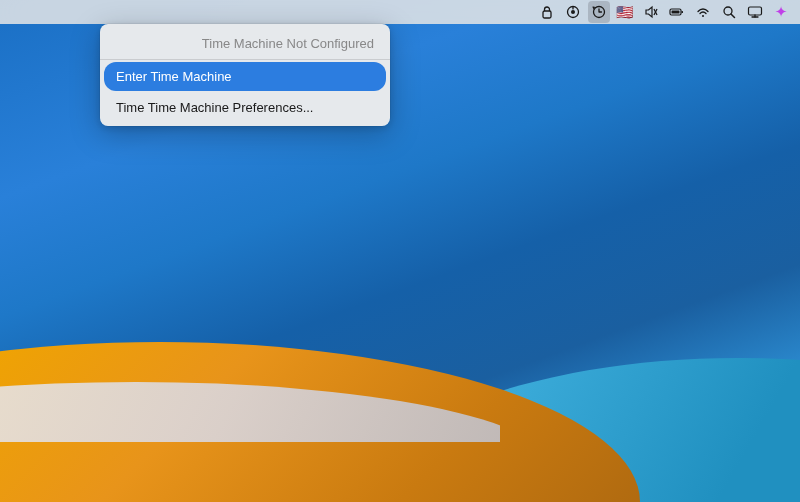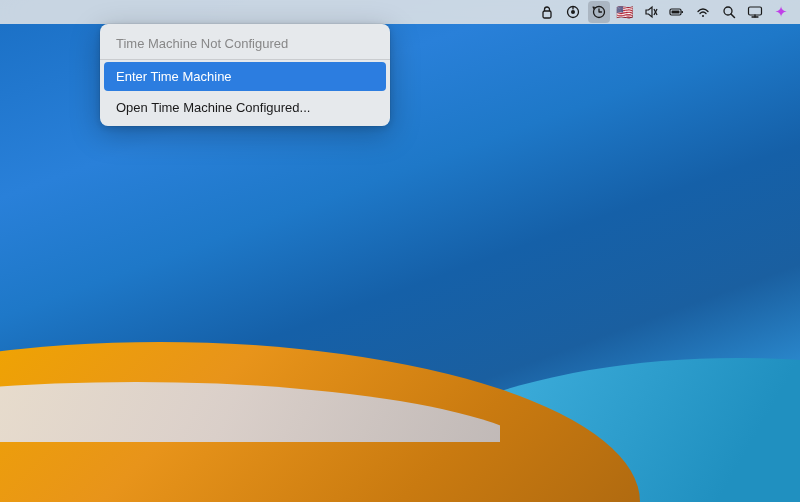--- a/index.html
+++ b/index.html
@@ -116,40 +116,41 @@
       padding: 4px 0;
       overflow: hidden;
     }
 
     .menu-title {
       padding: 8px 16px 6px 16px;
       font-size: 13px;
       color: #888;
       font-weight: 400;
       user-select: none;
+      text-align: right;
     }
 
     .menu-separator {
       height: 1px;
       background: rgba(0,0,0,0.12);
       margin: 2px 0;
     }
 
     .menu-item {
       padding: 7px 16px;
       font-size: 13px;
       color: #1a1a1a;
       cursor: pointer;
       user-select: none;
     }
 
     .menu-item.selected {
       background: #2c7de0;
       color: white;
-      border-radius: 4px;
+      border-radius: 12px;
       margin: 2px 4px;
       padding: 7px 12px;
     }
 
     
     .icon-svg {
       width: 16px;
       height: 16px;
     }
   </style>
@@ -235,15 +236,15 @@
         ✦
       </div>
 
     </div>
   </div>
 
   <div class="dropdown">
     <div class="menu-title">Time Machine Not Configured</div>
     <div class="menu-separator"></div>
     <div class="menu-item selected">Enter Time Machine</div>
-    <div class="menu-item">Open Time Machine Configured...</div>
+    <div class="menu-item">Time Time Machine Preferences...</div>
   </div>
 </div>
 
 </body></html>

